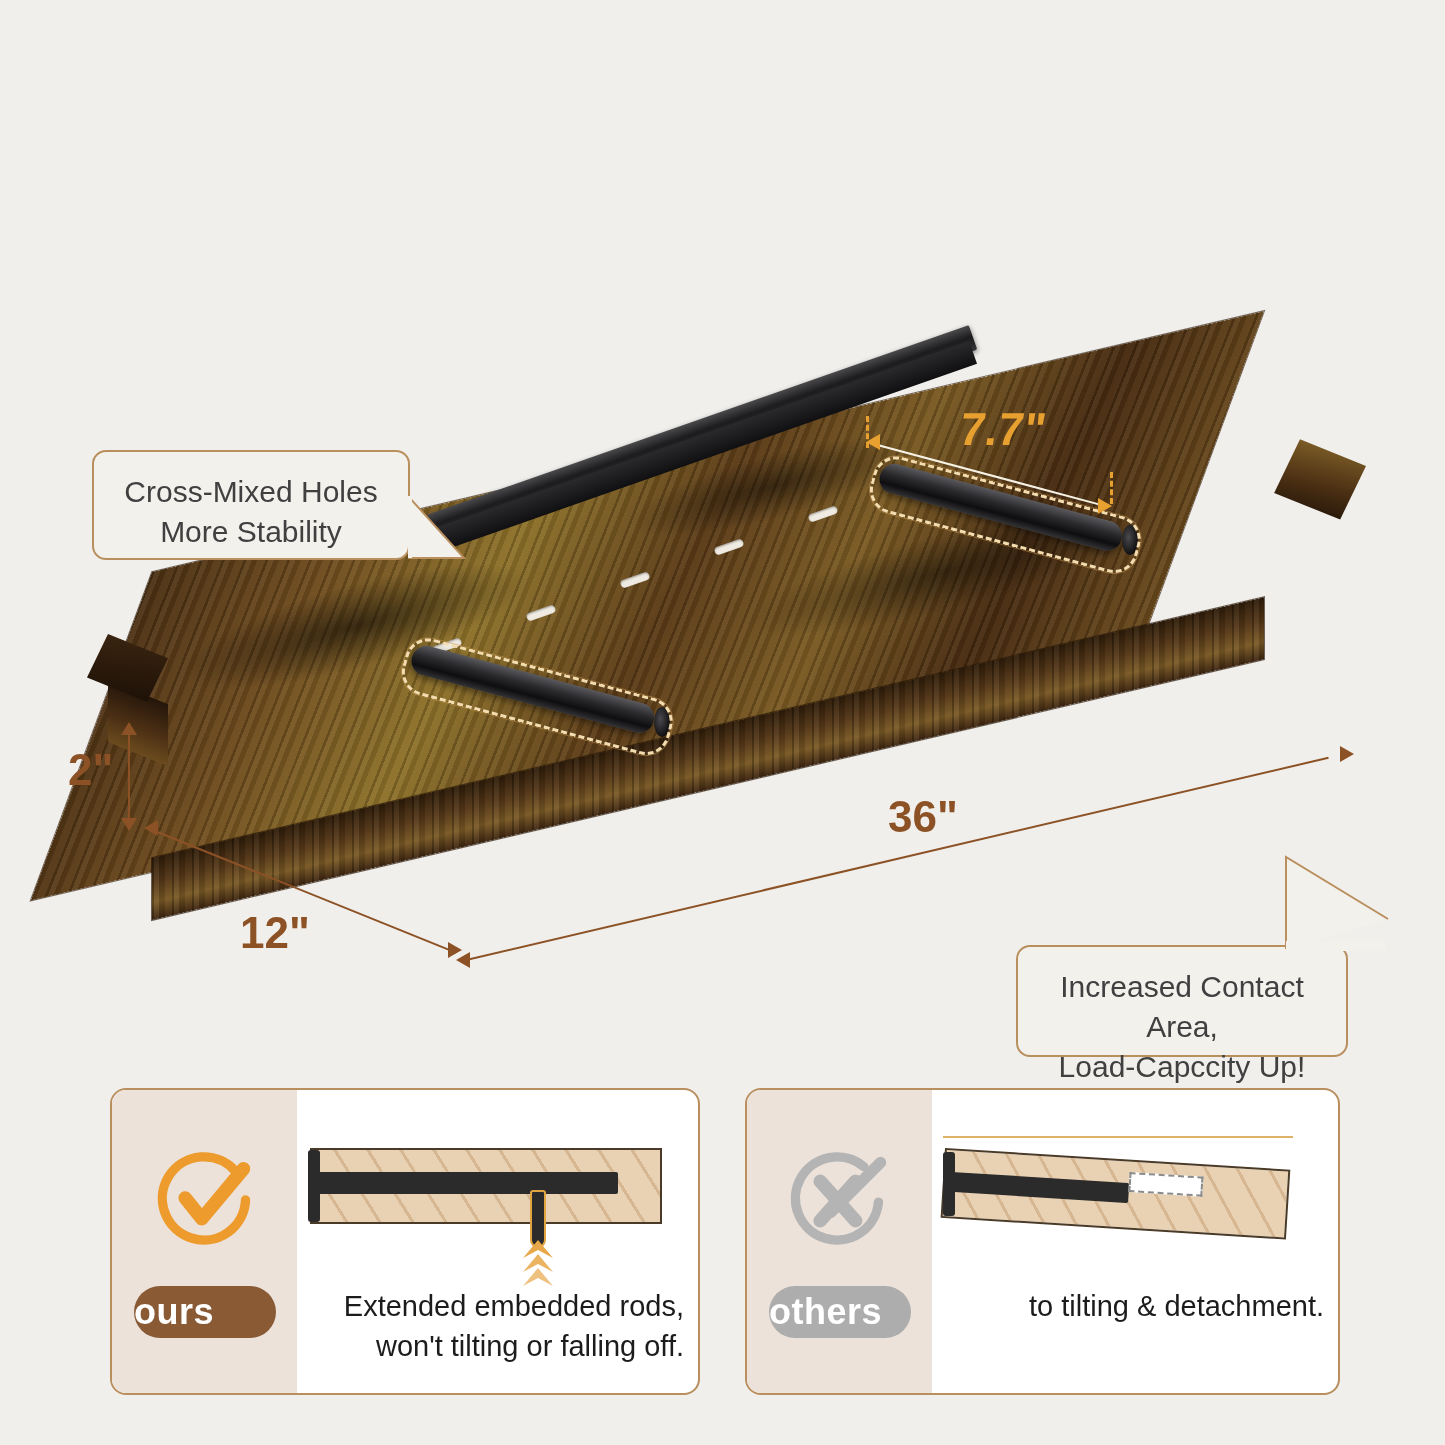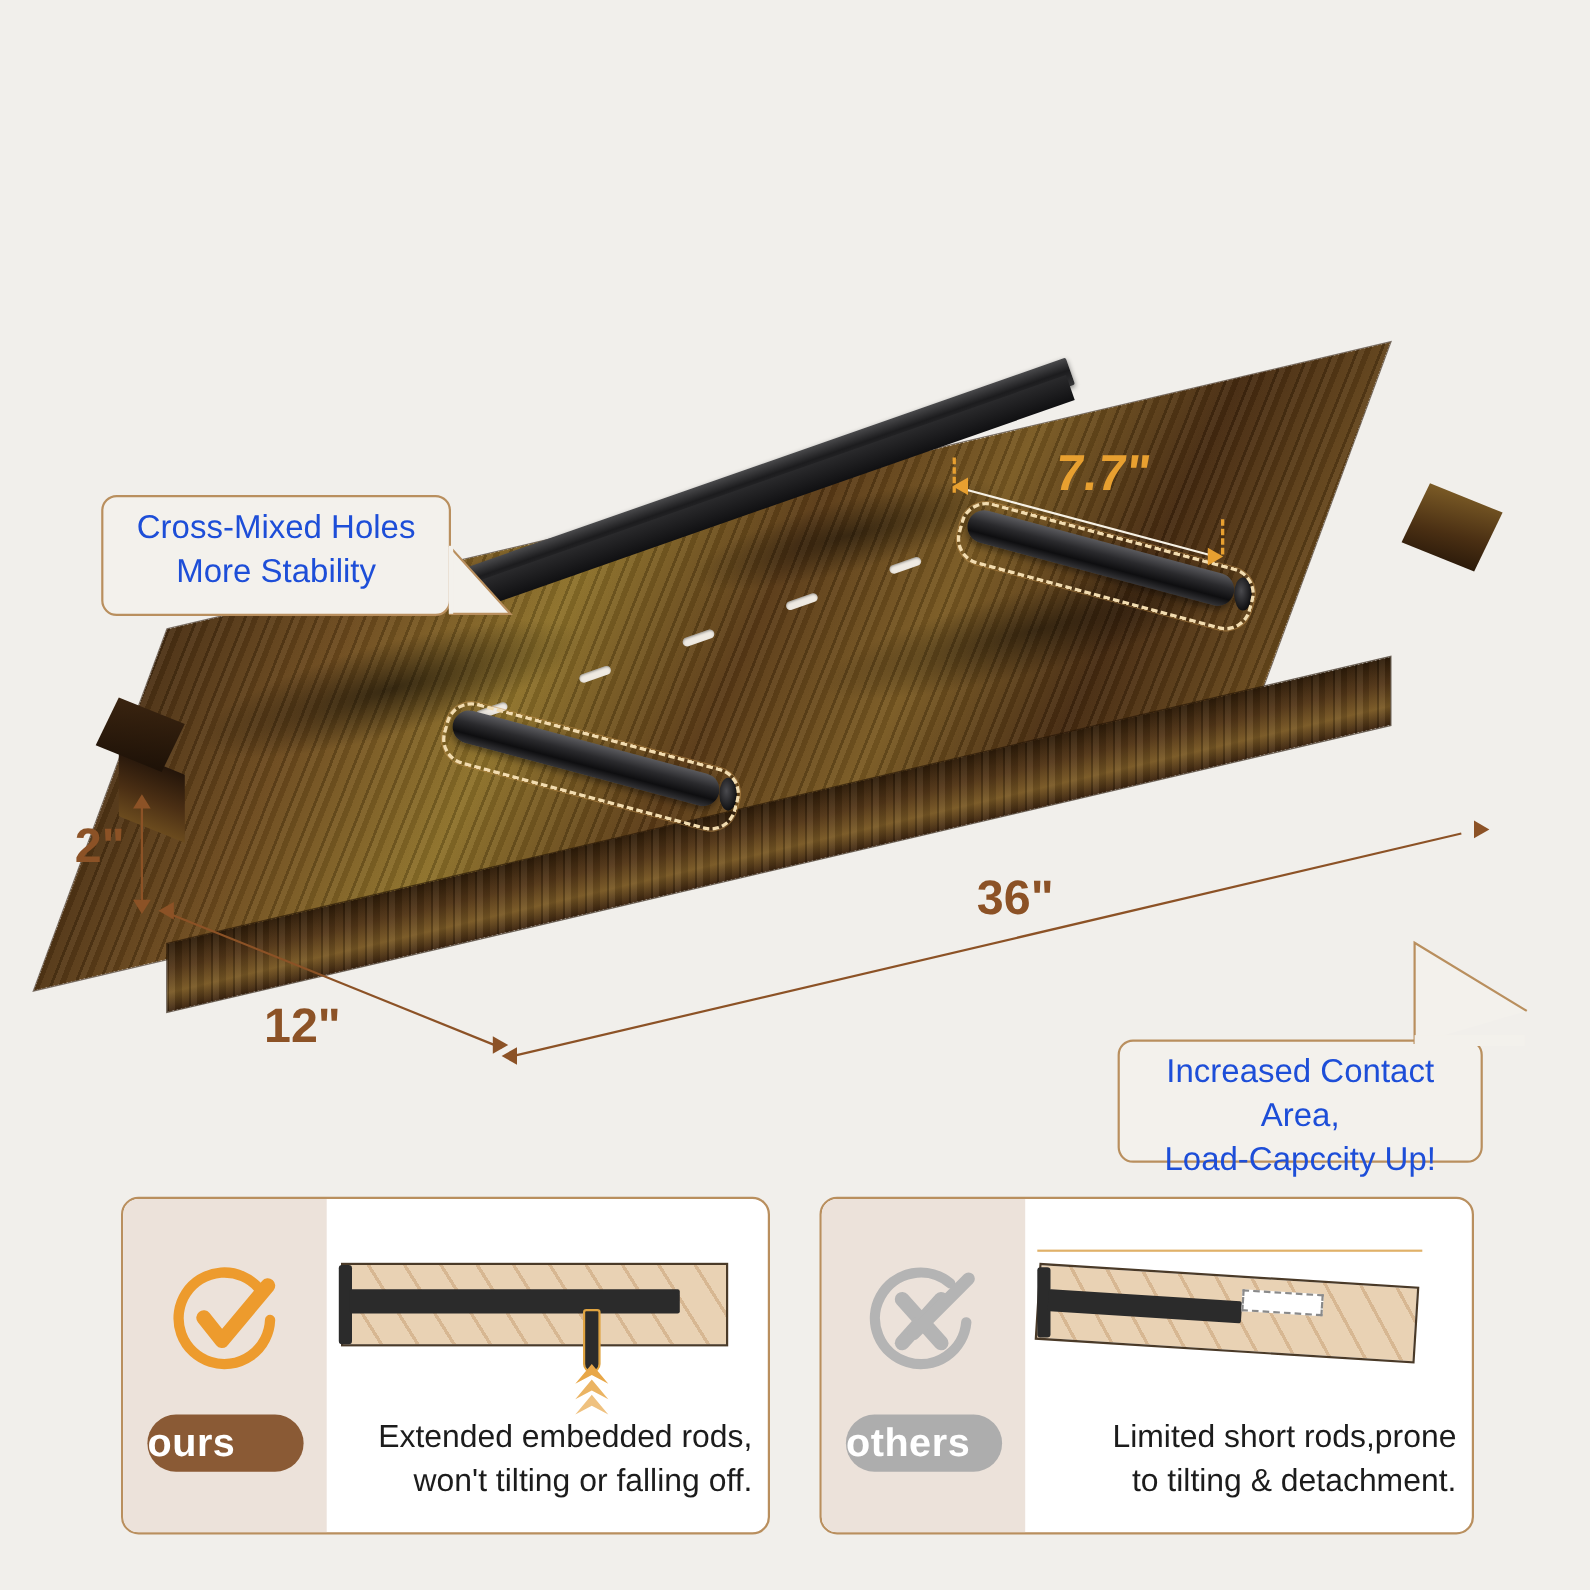--- a/index.html
+++ b/index.html
@@ -113,22 +113,22 @@
   
   .dim-label{position:absolute;color:#8c5226;font-weight:bold;white-space:nowrap;}
   .dim-line{position:absolute;background:#8c5226;height:2px;transform-origin:left center;}
   .arrow{position:absolute;width:0;height:0;}
 
   .gold{color:#e8a030;}
 
   
   .bubble{
     position:absolute;background:#f3f1ec;border:2px solid #b98f5e;border-radius:14px;
-    color:#1d4ed8;font-size:30px;line-height:40px;text-align:center;
-    padding:8px 26px;box-sizing:border-box;
+    color:#404040;font-size:30px;line-height:40px;text-align:center;
+    padding:20px 26px;box-sizing:border-box;
   }
   .bubble .tail{position:absolute;}
 
   
   .panel{
     position:absolute;top:1088px;height:307px;
     border:2px solid #b98f5e;border-radius:16px;overflow:hidden;
     background:#ffffff;box-sizing:border-box;
   }
   .panel .tint{
@@ -292,18 +292,17 @@
 
     <div class="diagram">
       <div style="position:absolute;left:0;top:22px;width:350px;height:2px;background:#e0b169;"></div>
       <div class="board" style="left:2px;top:34px;width:346px;height:70px;transform:rotate(3.6deg);transform-origin:left top;"></div>
       <div class="rodhead" style="left:0px;top:38px;width:12px;height:64px;"></div>
       <div class="blackrod" style="left:10px;top:58px;width:176px;height:20px;transform:rotate(3.6deg);transform-origin:left center;"></div>
       <div class="cavity" style="left:186px;top:58px;width:74px;height:20px;transform:rotate(3.6deg);transform-origin:left center;"></div>
     </div>
 
     <div class="cap">
-      <div>Limited short rods,prone</div>
       <div>to tilting &amp; detachment.</div>
     </div>
   </div>
 
 </div>
 
 </body></html>

